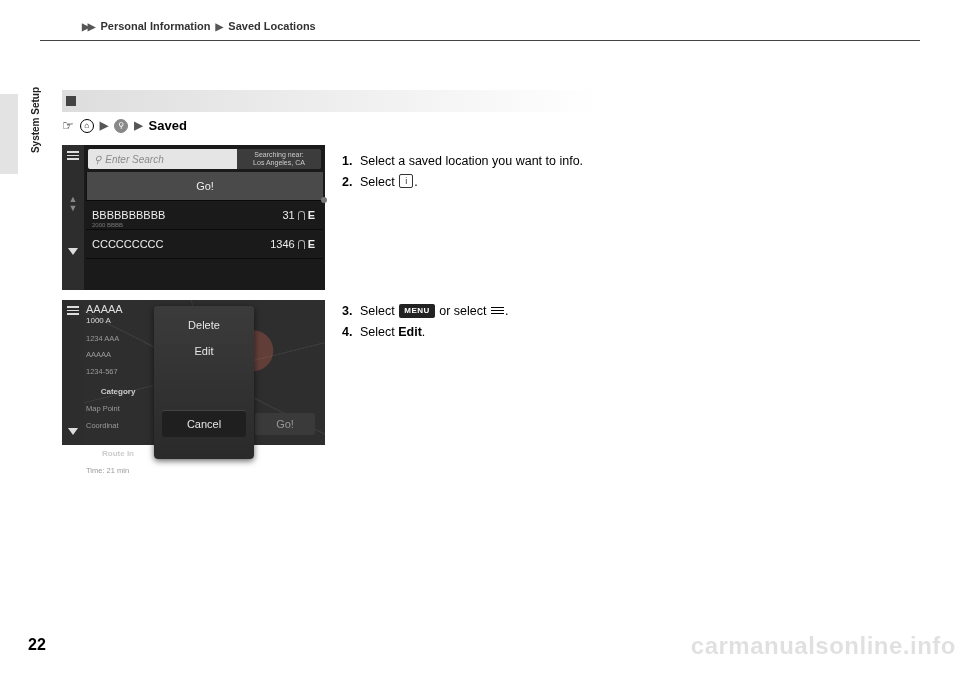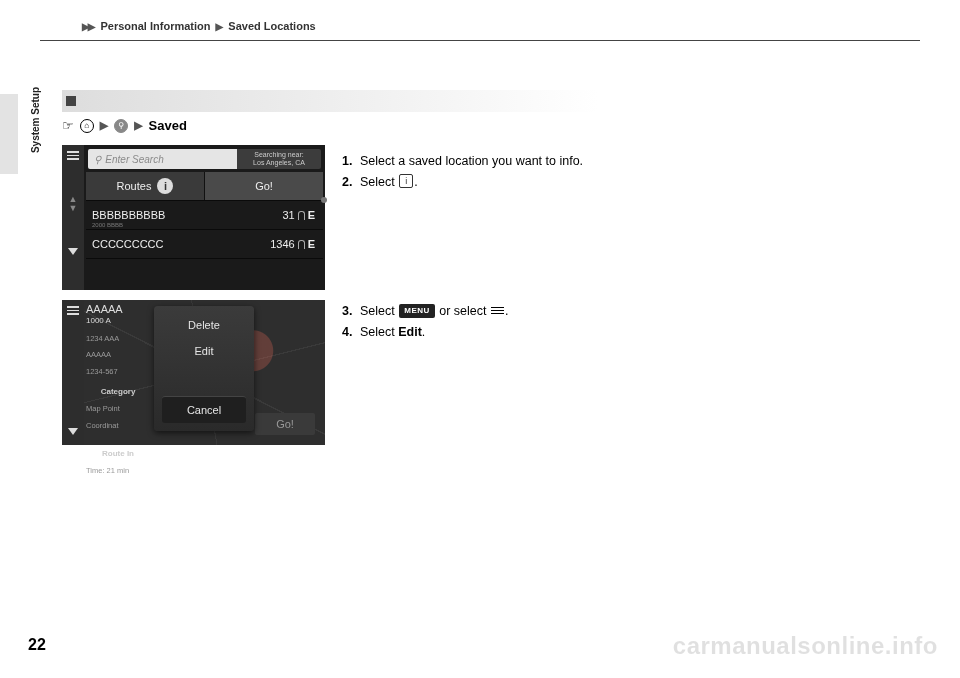--- a/index.html
+++ b/index.html
@@ -41,21 +41,21 @@
     position: absolute;
     top: 120px; left: 30px;
     transform: rotate(-90deg) translate(-50%,0);
     transform-origin: left top;
     font-size: 10px; font-weight: 600;
     color: #222;
     white-space: nowrap;
   }
   .watermark {
     position: absolute;
-    right: 22px; bottom: 18px;
+    right: 4px; bottom: 18px;
     font-size: 24px; font-weight: 700;
     color: rgba(0,0,0,0.12);
     letter-spacing: .5px;
   }
 
   
   .section-head {
     position: absolute;
     top: 90px; left: 62px;
     width: 536px; height: 22px;
@@ -205,21 +205,21 @@
     background:linear-gradient(#3b3b3b,#2a2a2a);
     border-radius:4px; box-shadow:0 2px 6px rgba(0,0,0,.6);
     padding:6px 0;
   }
   .shot2 .popup .mi{
     text-align:center; color:#e5e5e5; font-size:11px;
     padding:7px 4px;
   }
   .shot2 .popup .gap{height:30px;}
   .shot2 .popup .mi.cancel{
-    margin:2px 8px; background:#1f1f1f; border-radius:3px;
+    margin:16px 8px; background:#1f1f1f; border-radius:3px;
     border-top:1px solid #444;
   }
 </style>
 </head>
 <body>
 
 <div class="breadcrumb">
   <span class="chev">▶▶</span>
   <span>Personal Information</span>
   <span class="sep">▶</span>
@@ -291,24 +291,20 @@
       <span>⚲</span>
       <span>Enter Search</span>
     </div>
     <div class="snear">
       <span>Searching near:</span>
       <span>Los Angeles, CA</span>
     </div>
   </div>
   <div class="rows">
     <div class="btn-row">
-      <div class="b info">
-        <span>Routes</span>
-        <span class="ic">i</span>
-      </div>
       <div class="divider"></div>
       <div class="b go">Go!</div>
     </div>
     <div class="list-row">
       <span class="name">BBBBBBBBBB</span>
       <span class="sub">2000 BBBB</span>
       <span class="dist">
           <span>31</span>
           <span class="sigicon"></span>
           <span class="dir">E</span>

